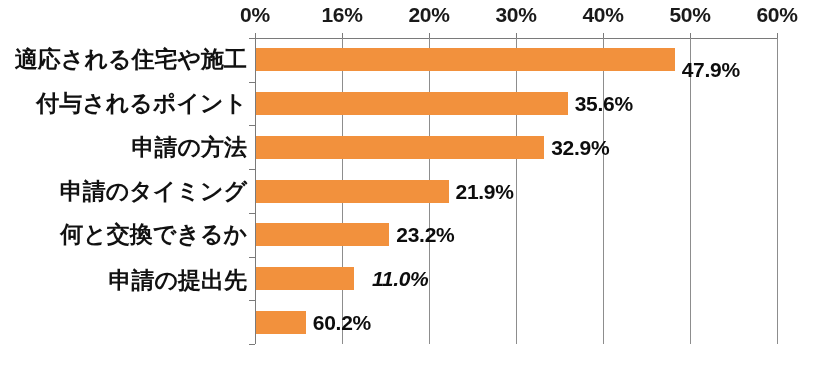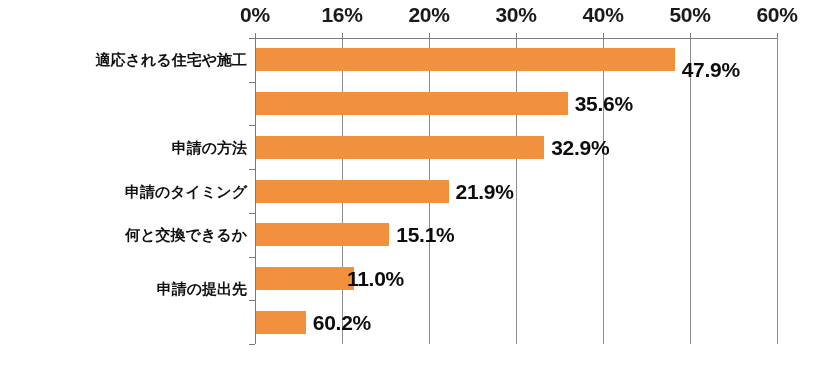--- a/index.html
+++ b/index.html
@@ -97,21 +97,21 @@
     background: #F2913D;
     border: 0.5px solid #F0accd00;
   }
 
   
   .cat-label {
     position: absolute;
     right: 0;
     width: 240px;
     text-align: right;
-    font-size: 15px;
+    font-size: 23px;
     font-weight: bold;
     color: #111111;
     line-height: 21px;
     white-space: nowrap;
   }
   .cat-labels-col {
     position: absolute;
     left: 0;
     top: 38px;
     width: 247px;
@@ -139,24 +139,25 @@
       <div class="xtick-label" style="left: 342px;">16%</div>
       <div class="xtick-label" style="left: 429px;">20%</div>
       <div class="xtick-label" style="left: 516px;">30%</div>
       <div class="xtick-label" style="left: 603px;">40%</div>
       <div class="xtick-label" style="left: 690px;">50%</div>
       <div class="xtick-label" style="left: 777px;">60%</div>
     </div>
 
   <div class="cat-labels-col">
       <div class="cat-label" style="top: 11.3571px;">適応される住宅や施工</div>
+      <div class="cat-label" style="top: 55.0714px;">付与されるポイント</div>
       <div class="cat-label" style="top: 98.7857px;">申請の方法</div>
       <div class="cat-label" style="top: 142.5px;">申請のタイミング</div>
       <div class="cat-label" style="top: 186.214px;">何と交換できるか</div>
-      <div class="cat-label" style="top: 240px;">申請の提出先</div>
+      <div class="cat-label" style="top: 234px; font-family: Liberation Mono, monospace;">申請の提出先</div>
     </div>
 
   <div class="plot-area">
     <div class="axis-top"></div>
     <div class="axis-left"></div>
   <div class="xtick-mark" style="left: 0px;"></div>
       <div class="xtick-mark" style="left: 87px;"></div>
       <div class="gridline" style="left: 87px;"></div>
       <div class="xtick-mark" style="left: 174px;"></div>
       <div class="gridline" style="left: 174px;"></div>
@@ -175,23 +176,23 @@
       <div class="ytick-mark" style="top: 43.7143px;"></div>
       <div class="val-label" style="left: 319.72px; top: 55.0714px;">35.6%</div>
       <div class="bar" style="left: 1px; top: 97.7857px; width: 286.23px; background: rgb(242, 145, 61);"></div>
       <div class="ytick-mark" style="top: 87.4286px;"></div>
       <div class="val-label" style="left: 296.23px; top: 98.7857px;">32.9%</div>
       <div class="bar" style="left: 1px; top: 141.5px; width: 190.53px; background: rgb(242, 145, 61);"></div>
       <div class="ytick-mark" style="top: 131.143px;"></div>
       <div class="val-label" style="left: 200.53px; top: 142.5px;">21.9%</div>
       <div class="bar" style="left: 1px; top: 185.214px; width: 131.37px; background: rgb(242, 145, 61);"></div>
       <div class="ytick-mark" style="top: 174.857px;"></div>
-      <div class="val-label" style="left: 141.37px; top: 186.214px;">15.1%</div>
+      <div class="val-label" style="left: 141.37px; top: 186.214px;">23.2%</div>
       <div class="bar" style="left: 1px; top: 228.929px; width: 95.7px; background: rgb(242, 145, 61);"></div>
       <div class="ytick-mark" style="top: 218.571px;"></div>
-      <div class="val-label" style="left: 92px; top: 229.929px;">11.0%</div>
+      <div class="val-label" style="left: 117px; top: 229.929px; font-style: italic;">11.0%</div>
       <div class="bar" style="left: 1px; top: 272.643px; width: 47.85px; background: rgb(242, 145, 61);"></div>
       <div class="ytick-mark" style="top: 262.286px;"></div>
       <div class="val-label" style="left: 57.85px; top: 273.643px;">60.2%</div>
       <div class="ytick-mark" style="top: 306px;"></div>
     </div>
 
 </div>
 
 </body></html>

